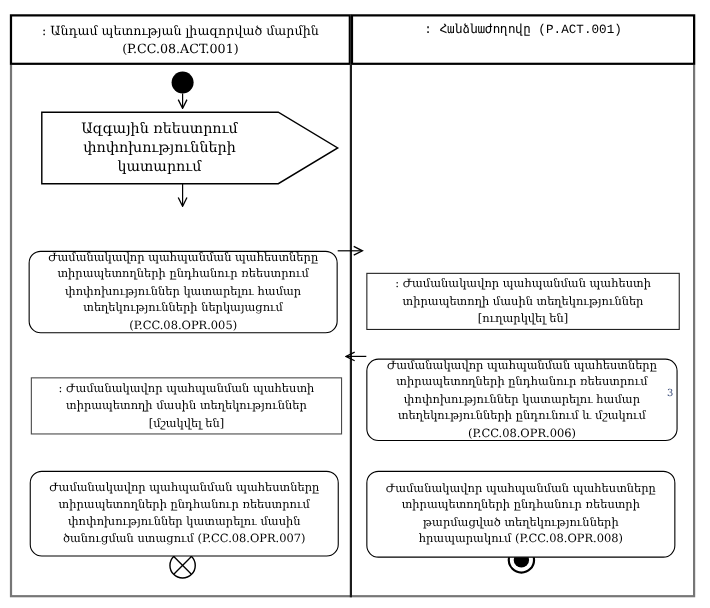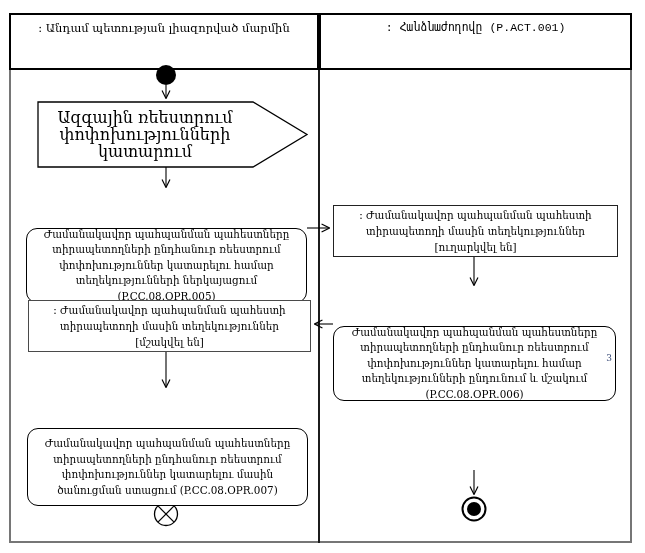--- a/index.html
+++ b/index.html
@@ -4,59 +4,60 @@
 <style>
   * { box-sizing: border-box; margin: 0; padding: 0; }
   body { background: #ffffff; }
   .canvas {
     position: relative; width: 645px; height: 553px; background: #fff;
     font-family: "DejaVu Serif", "DejaVu Sans", serif; color: #000;
   }
   .frame  { position: absolute; left: 9px; top: 13px; width: 623px; height: 530px; border: 2px solid #767676; background: #fff; }
   .divider{ position: absolute; left: 318px; top: 13px; width: 2px; height: 530px; background: #1c1c1c; }
   .hdr {
-    position: absolute; top: 13px; height: 57px; border: 2px solid #000; background: #fff;
+    position: absolute; top: 13px; height: 46px; border: 2px solid #000; background: #fff;
     text-align: center; padding-top: 5px; font-size: 11.5px; line-height: 16px;
   }
   .hdr-left  { left: 9px;   width: 310px; }
   .hdr-right { left: 319px; width: 313px; font-family: Liberation Mono, monospace; }
   .overlay { position: absolute; left: 0; top: 0; width: 645px; height: 553px; pointer-events: none; }
   .action {
     position: absolute; border: 1.4px solid #000; border-radius: 11px; background: #fff;
     display: flex; align-items: center; justify-content: center; text-align: center;
     font-size: 10.4px; line-height: 15.5px; padding: 3px 10px; margin-top: 37px;
   }
   #opr005 { left: 26px;  top: 191px; width: 281px; height: 75px; }
   #opr006 { left: 333px; top: 289px; width: 283px; height: 75px; padding: 3px 7px; }
   #opr007 { left: 27px;  top: 391px; width: 281px; height: 78px; }
   #opr008 { left: 333px; top: 391px; width: 281px; height: 79px; }
   .objnode {
     position: absolute; background: #fff; border: 1.6px solid #3a3a3a;
     display: flex; align-items: center; justify-content: center; text-align: center;
-    font-size: 10.4px; line-height: 16px; padding: 2px 12px;
+    font-size: 10.4px; line-height: 16px; padding: 2px 12px; margin-top: 43px;
   }
   #obj-sent      { left: 333px; top: 205px; width: 285px; height: 52px; border-color: #222; }
   #obj-processed { left: 28px;  top: 300px; width: 283px; height: 52px; border-color: #4a4a4a; }
   .signal-text {
     position: absolute; left: 44px; top: 104px; width: 202px; height: 61px;
     display: flex; align-items: center; justify-content: flex-end; text-align: center;
-    font-size: 16px; line-height: 17px;
+    font-size: 13px; line-height: 17px;
   }
   .footnote { position: absolute; right: 3px; top: 24px; font-size: 9px; color: #3c4e7a; }
 </style>
 </head>
 <body>
 
 <div class="canvas">
 
   <div class="frame"></div>
   <div class="divider"></div>
 
   <div class="hdr hdr-left">
     <div>: Անդամ պետության լիազորված մարմին</div>
+    <div>(P.CC.08.ACT.001)</div>
   </div>
   <div class="hdr hdr-right">
     <div>: Հանձնաժողովը (P.ACT.001)</div>
     <div></div>
   </div>
 
   <svg class="overlay" viewBox="0 0 645 553">
     <defs>
       <marker id="arrow" viewBox="0 0 10 10" refX="8.5" refY="5" markerWidth="9" markerHeight="9" orient="auto-start-reverse">
         <path d="M1,1 L9,5 L1,9" fill="none" stroke="#000" stroke-width="1.2"></path>
@@ -107,14 +108,17 @@
   </div>
 
   <div class="objnode" id="obj-processed">
     <span>: Ժամանակավոր պահպանման պահեստի տիրապետողի մասին տեղեկություններ [մշակվել են]</span>
   </div>
 
   <div class="action" id="opr007">
     <span>Ժամանակավոր պահպանման պահեստները տիրապետողների ընդհանուր ռեեստրում փոփոխություններ կատարելու մասին ծանուցման ստացում (P.CC.08.OPR.007)</span>
   </div>
 
+  <div class="action" id="opr008">
+    <span>Ժամանակավոր պահպանման պահեստները տիրապետողների ընդհանուր ռեեստրի թարմացված տեղեկությունների հրապարակում (P.CC.08.OPR.008)</span>
+  </div>
 
 </div>
 
 </body></html>

